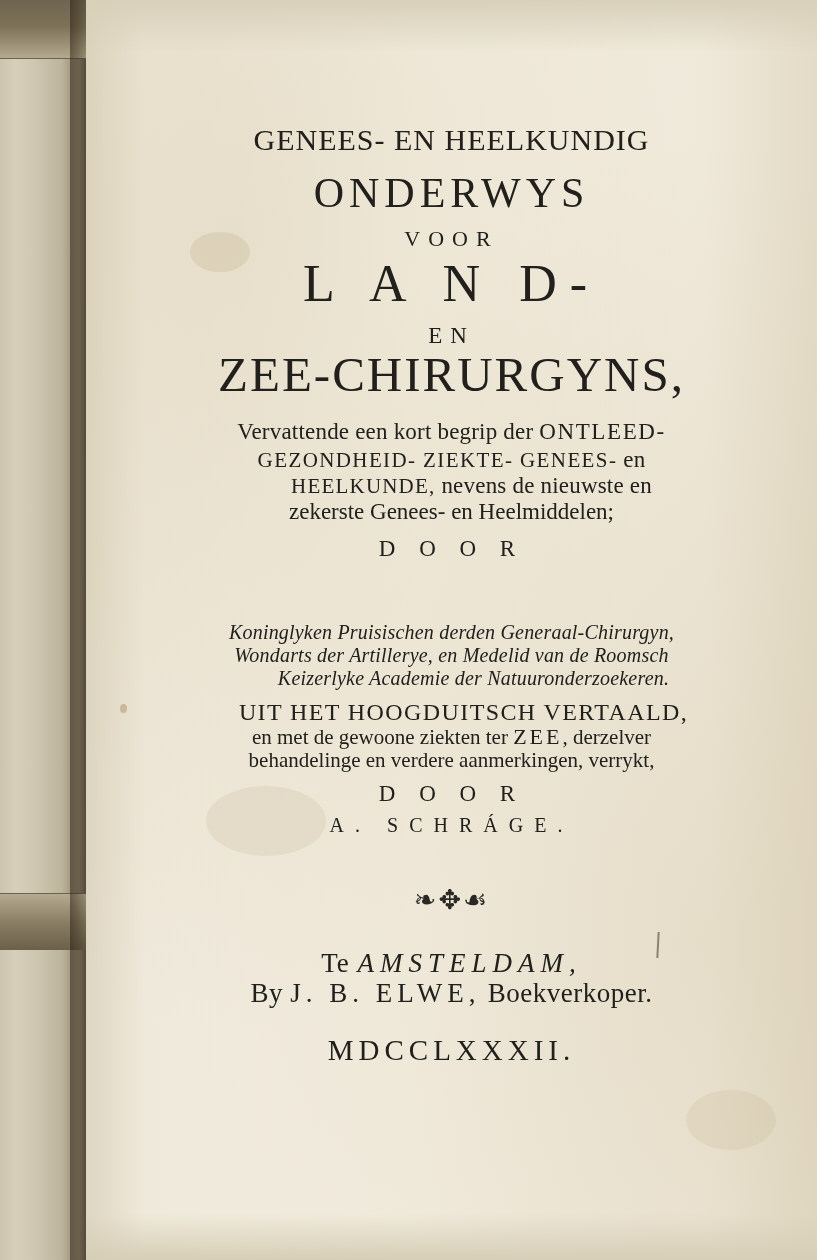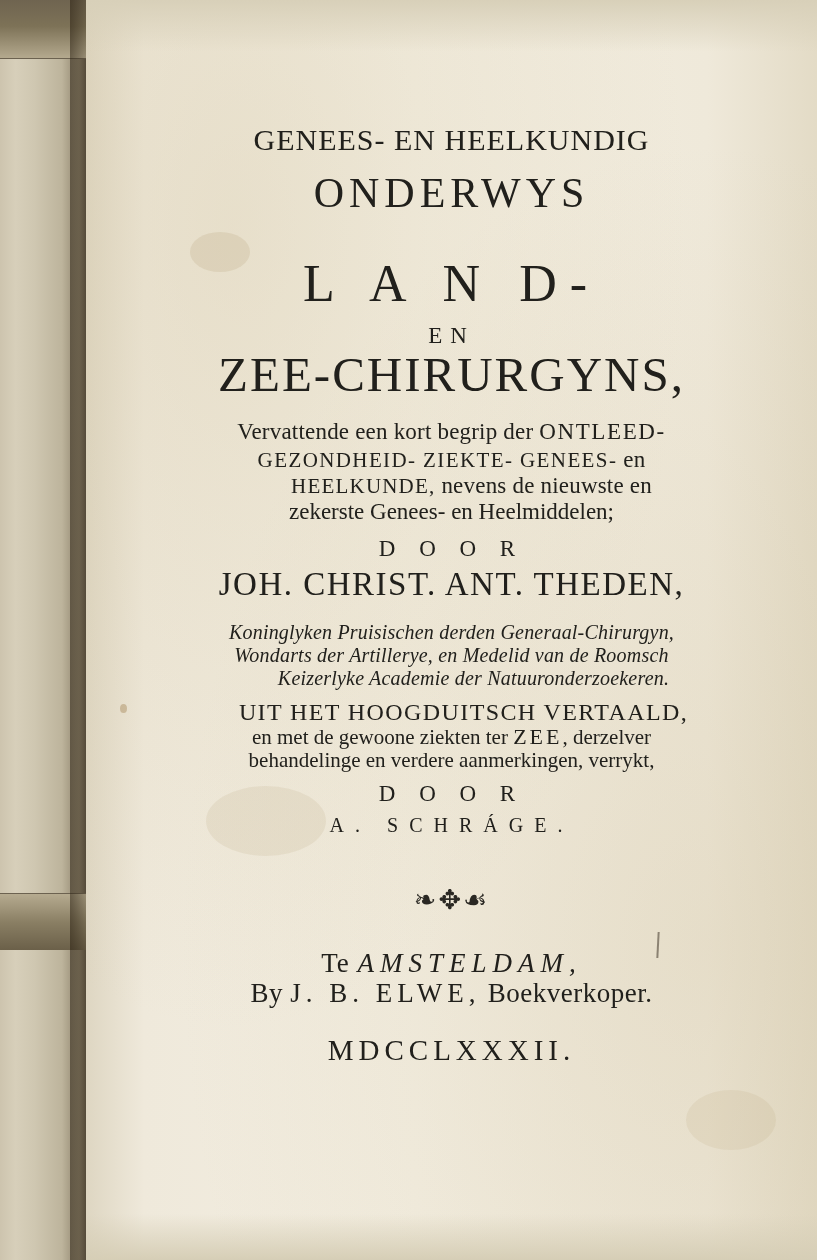--- a/index.html
+++ b/index.html
@@ -225,20 +225,23 @@
     <div id="title-block">
 
       <div class="ln l-genees">
         <span>GENEES- EN HEELKUNDIG</span>
       </div>
 
       <div class="ln l-onderwys">
         <span>ONDERWYS</span>
       </div>
 
+      <div class="ln l-voor">
+        <span>VOOR</span>
+      </div>
 
       <div class="ln l-land">
         <span>L A N D-</span>
       </div>
 
       <div class="ln l-en1">
         <span>EN</span>
       </div>
 
       <div class="ln l-zee">
@@ -258,23 +261,20 @@
       </div>
 
       <div class="ln l-sub4">
         <span>zekerste Genees- en Heelmiddelen;</span>
       </div>
 
       <div class="ln l-door1">
         <span>D O O R</span>
       </div>
 
-      <div class="ln l-author">
-        <span>JOH. CHRIST. ANT. THEDEN,</span>
-      </div>
 
       <div class="ln l-it1">
         <span>Koninglyken Pruisischen derden Generaal-Chirurgyn,</span>
       </div>
       <div class="ln l-it2">
         <span>Wondarts der Artillerye, en Medelid van de Roomsch</span>
       </div>
       <div class="ln l-it3">
         <span>Keizerlyke Academie der Natuuronderzoekeren.</span>
       </div>

